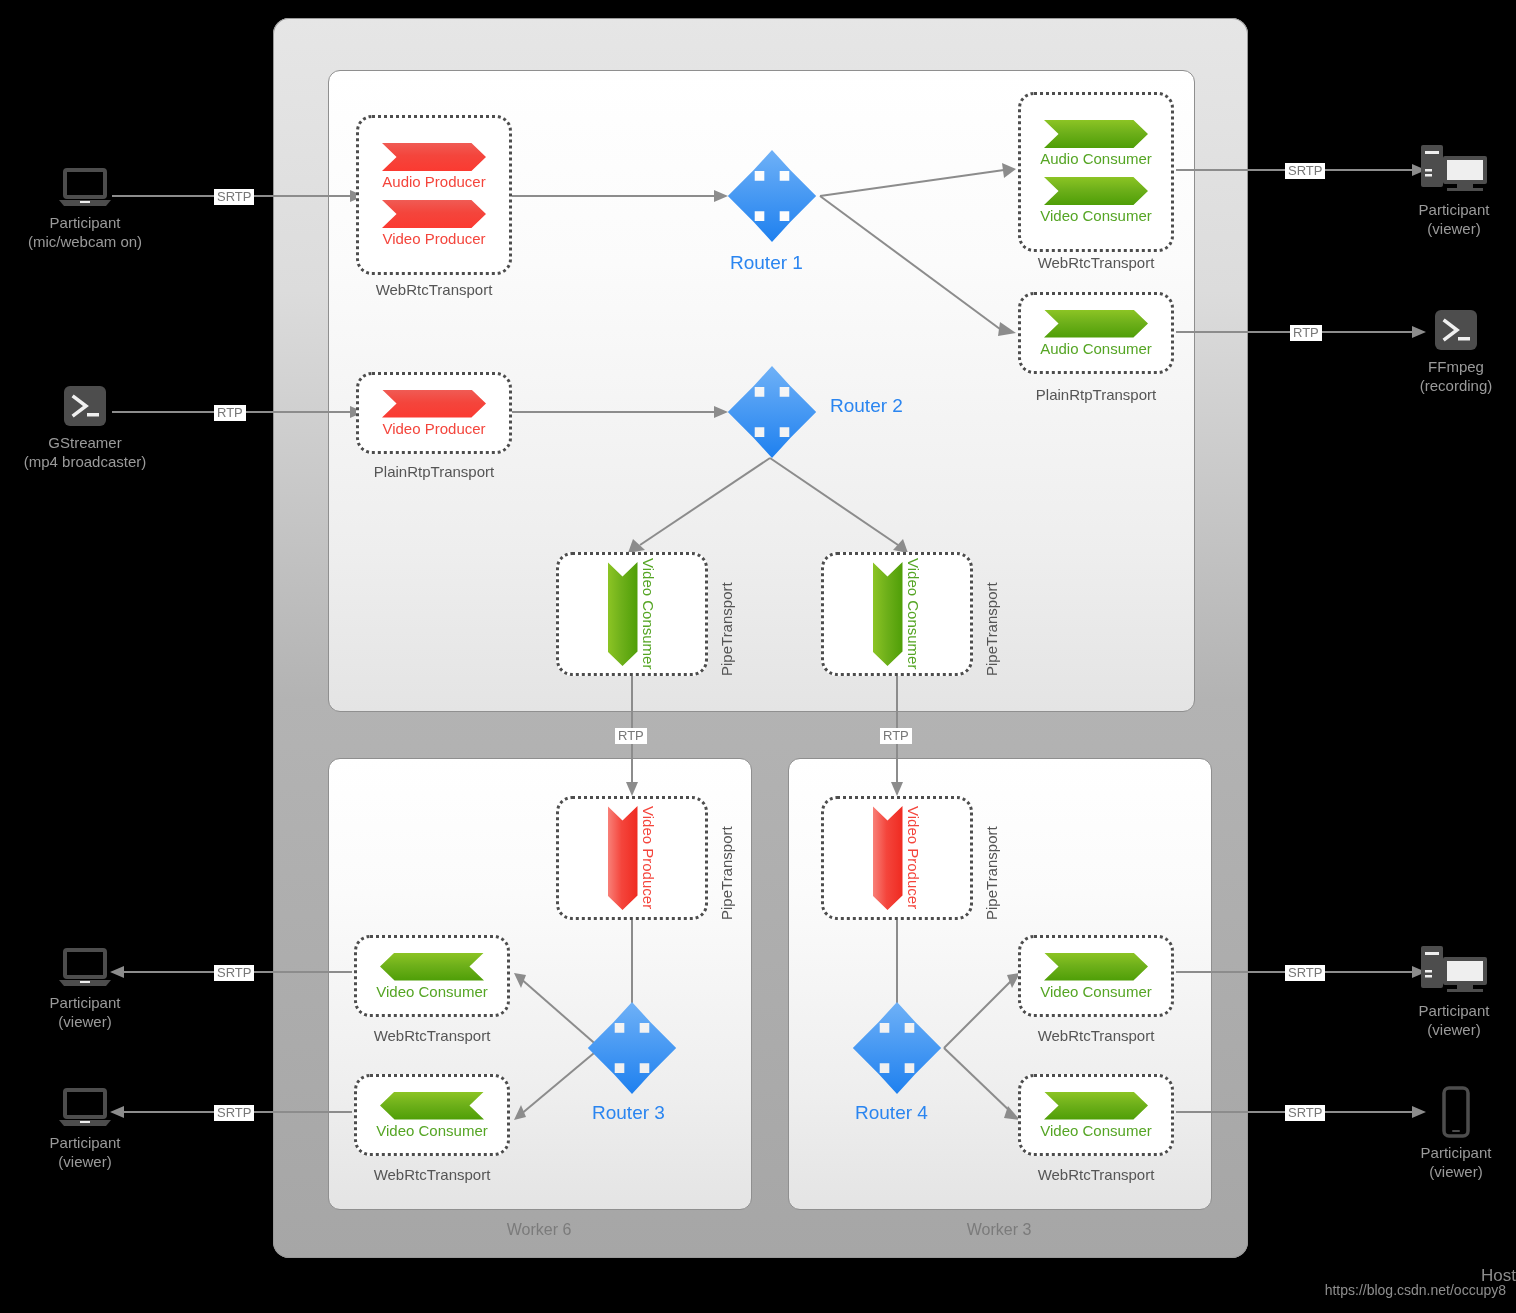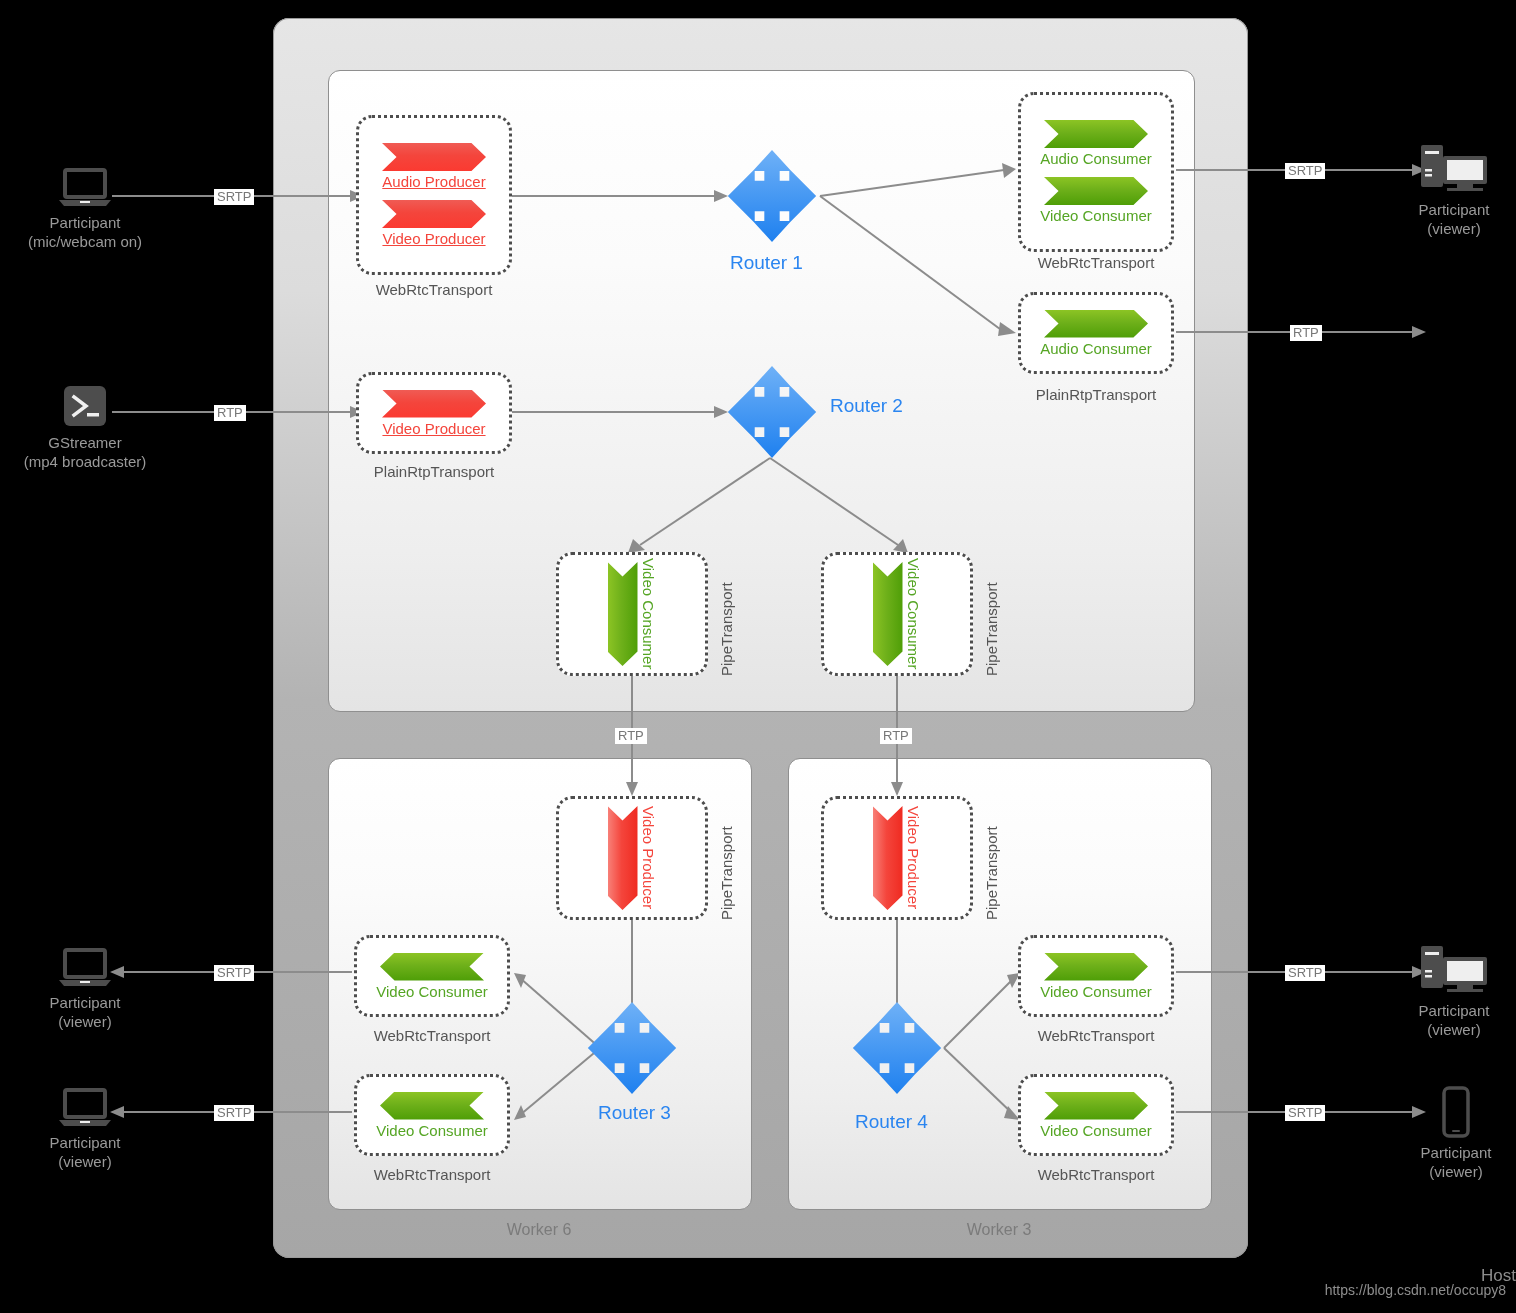--- a/index.html
+++ b/index.html
@@ -37,21 +37,21 @@
   .chev{width:104px;height:28px;}
   .chev-r{clip-path:polygon(0 0,86% 0,100% 50%,86% 100%,0 100%,14% 50%);}
   .chev-l{clip-path:polygon(14% 0,100% 0,86% 50%,100% 100%,14% 100%,0 50%);}
   .red{background:linear-gradient(180deg,#f05b54 0%,#f4453c 45%,#fb3a31 100%);}
   .green{background:linear-gradient(180deg,#8cc424 0%,#6eb01a 45%,#4e9e07 100%);}
   .chev-d{width:30px;height:104px;
         clip-path:polygon(0 0,50% 14%,100% 0,100% 86%,50% 100%,0 86%);
         background:linear-gradient(90deg,#8cc424 0%,#6eb01a 45%,#4e9e07 100%);}
   .chev-d.redv{background:linear-gradient(90deg,#f88078 0%,#f4453c 45%,#ef2a20 100%);}
   .cap{font-size:15px;white-space:nowrap;}
-  .cap.red-t{color:#f4453c;text-decoration:underline;}
+  .cap.red-t{color:#f4453c;}
   .cap.green-t{color:#55a524;}
   .cap-v{font-size:15px;white-space:nowrap;writing-mode:vertical-rl;}
   .cap-v.red-t{color:#f4453c;}
   .cap-v.green-t{color:#55a524;}
 
   
   .router{position:absolute;width:96px;height:96px;}
   .router svg{width:100%;height:100%;display:block;}
   .router-label{position:absolute;color:#2a85f0;font-size:19px;white-space:nowrap;}
 
@@ -238,21 +238,21 @@
     <svg viewBox="0 0 100 100">
       <defs>
           <linearGradient id="rg3" x1="0" y1="0" x2="0" y2="1">
         <stop offset="0" stop-color="#6fb1f7"></stop>
             <stop offset="1" stop-color="#1e80ef"></stop>
       </linearGradient>
         </defs>
       <path fill="url(#rg3)" d="M50 2 L70 24 L58 24 L58 34 L68 34 L68 22 L96 50 L68 78 L68 66 L58 66 L58 76 L70 76 L50 98 L30 76 L42 76 L42 66 L32 66 L32 78 L4 50 L32 22 L32 34 L42 34 L42 24 L30 24 Z"></path>
     </svg>
   </div>
-  <div class="router-label" style="left:592px;top:1102px;margin-left:6px;">Router 3</div>
+  <div class="router-label" style="left:592px;top:1102px;">Router 3</div>
 
   <div class="tbox" style="left:354px;top:935px;width:156px;height:82px;">
     <div class="chev chev-l green"></div>
     <div class="cap green-t">Video Consumer</div>
   </div>
   <div class="tlabel" style="left:354px;top:1027px;width:156px;">WebRtcTransport</div>
 
   <div class="tbox" style="left:354px;top:1074px;width:156px;height:82px;">
     <div class="chev chev-l green"></div>
     <div class="cap green-t">Video Consumer</div>
@@ -269,21 +269,21 @@
     <svg viewBox="0 0 100 100">
       <defs>
           <linearGradient id="rg4" x1="0" y1="0" x2="0" y2="1">
         <stop offset="0" stop-color="#6fb1f7"></stop>
             <stop offset="1" stop-color="#1e80ef"></stop>
       </linearGradient>
         </defs>
       <path fill="url(#rg4)" d="M50 2 L70 24 L58 24 L58 34 L68 34 L68 22 L96 50 L68 78 L68 66 L58 66 L58 76 L70 76 L50 98 L30 76 L42 76 L42 66 L32 66 L32 78 L4 50 L32 22 L32 34 L42 34 L42 24 L30 24 Z"></path>
     </svg>
   </div>
-  <div class="router-label" style="left:855px;top:1102px;margin-top:9px;">Router 4</div>
+  <div class="router-label" style="left:855px;top:1102px;">Router 4</div>
 
   <div class="tbox" style="left:1018px;top:935px;width:156px;height:82px;">
     <div class="chev chev-r green"></div>
     <div class="cap green-t">Video Consumer</div>
   </div>
   <div class="tlabel" style="left:1018px;top:1027px;width:156px;">WebRtcTransport</div>
 
   <div class="tbox" style="left:1018px;top:1074px;width:156px;height:82px;">
     <div class="chev chev-r green"></div>
     <div class="cap green-t">Video Consumer</div>
@@ -323,20 +323,31 @@
       <rect x="24" y="13" width="44" height="28" rx="2" fill="#4d4d4d"></rect>
       <rect x="28" y="17" width="36" height="20" fill="#efefef"></rect>
       <path d="M38 41 h16 v4 h10 v3 H28 v-3 h10 Z" fill="#4d4d4d"></path>
     </svg>
     <div class="name">
       <span>Participant</span><br>
       <span>(viewer)</span>
     </div>
   </div>
 
+  <div class="ext" style="left:1396px;top:308px;width:120px;">
+    <svg class="ico" width="46" height="44" viewBox="0 0 46 44">
+      <rect x="2" y="2" width="42" height="40" rx="6" fill="#4d4d4d"></rect>
+      <path d="M12 13 L24 22 L12 31" fill="none" stroke="#f0f0f0" stroke-width="3.5" stroke-linecap="square"></path>
+      <rect x="25" y="29" width="12" height="3.5" fill="#f0f0f0"></rect>
+    </svg>
+    <div class="name">
+      <span>FFmpeg</span><br>
+      <span>(recording)</span>
+    </div>
+  </div>
 
   <div class="ext" style="left:22px;top:948px;width:126px;">
     <svg class="ico" width="56" height="40" viewBox="0 0 56 40">
       <rect x="8" y="2" width="40" height="27" rx="2" fill="none" stroke="#4d4d4d" stroke-width="4"></rect>
       <path d="M2 32 h52 l-5 6 H7 Z" fill="#4d4d4d"></path>
       <rect x="23" y="33" width="10" height="2" fill="#f0f0f0"></rect>
     </svg>
     <div class="name">
       <span>Participant</span><br>
       <span>(viewer)</span>

